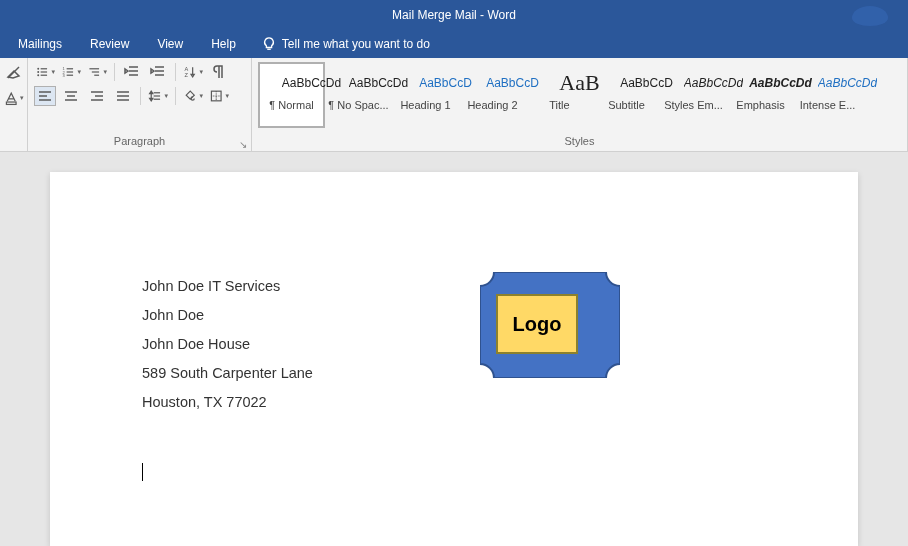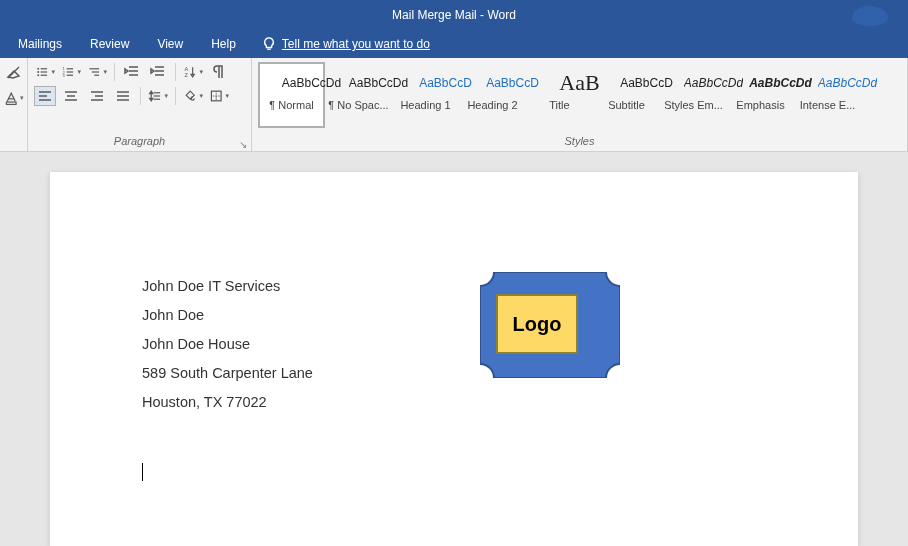--- a/index.html
+++ b/index.html
@@ -6,27 +6,27 @@
   body { width: 908px; height: 546px; background: #e6e6e6; overflow: hidden; font-size: 12px; color: #333; }
 
   
   .titlebar { height: 30px; background: #2b579a; display: flex; align-items: center; justify-content: center; position: relative; }
   .titlebar .title { color: #fff; font-size: 12px; }
   .titlebar .account { position: absolute; right: 20px; top: 6px; width: 36px; height: 20px; background: #3567b6; border-radius: 50% 50% 50% 50%/60% 60% 40% 40%; opacity: .6; }
 
   
   .menubar { height: 28px; background: #2b579a; display: flex; align-items: center; padding: 0 6px; gap: 4px; }
   .menubar .tab { color: #fff; font-size: 12px; padding: 6px 12px; cursor: pointer; }
-  .menubar .tellme { display: flex; align-items: center; gap: 6px; color: #fff; font-size: 12px; padding: 6px 10px; text-decoration: underline; }
+  .menubar .tellme { display: flex; align-items: center; gap: 6px; color: #fff; font-size: 12px; padding: 6px 10px; }
   .menubar .tellme svg { width: 14px; height: 14px; fill: none; stroke: #fff; stroke-width: 1.5; }
 
   
   .ribbon { height: 94px; background: #f3f3f3; display: flex; border-bottom: 1px solid #d0d0d0; }
   .group { display: flex; flex-direction: column; justify-content: space-between; border-right: 1px solid #d0d0d0; padding: 4px 6px 2px 6px; position: relative; }
-  .group-label { text-align: center; font-size: 11px; color: #666; padding-bottom: 2px; font-style: italic; }
+  .group-label { text-align: center; font-size: 11px; color: #666; padding-bottom: 2px; }
   .group-launcher { position: absolute; right: 2px; bottom: 2px; width: 10px; height: 10px; font-size: 10px; color: #888; }
 
   .fontgroup { width: 28px; }
   .fontgroup .btnrow { display:flex; flex-direction:column; gap:6px; align-items:center; }
   .iconbtn { width: 22px; height: 20px; display:flex; align-items:center; justify-content:center; border:1px solid transparent; }
 
   .paragroup { width: 224px; }
   .pararow { display:flex; gap:4px; align-items:center; margin-bottom:4px; }
   .split::after { content:"▾"; font-size:7px; margin-left:2px; color:#666; }
   .pipe { width:1px; height:18px; background:#d0d0d0; margin:0 2px; }

